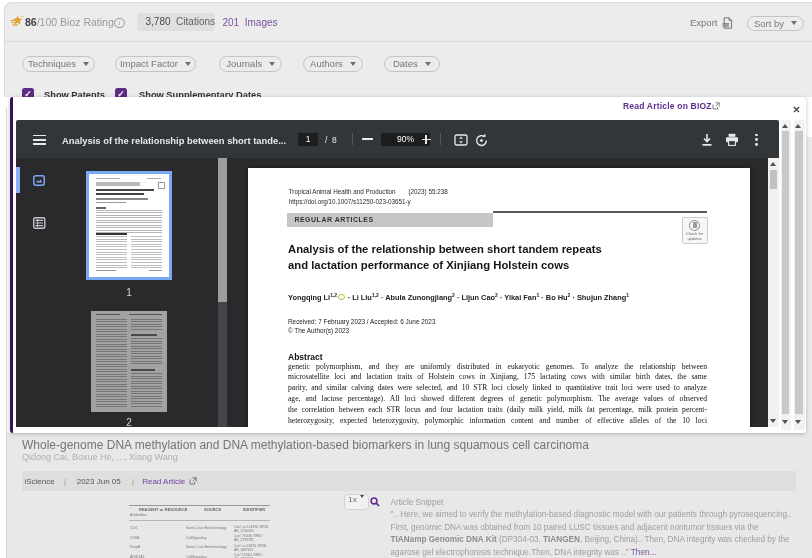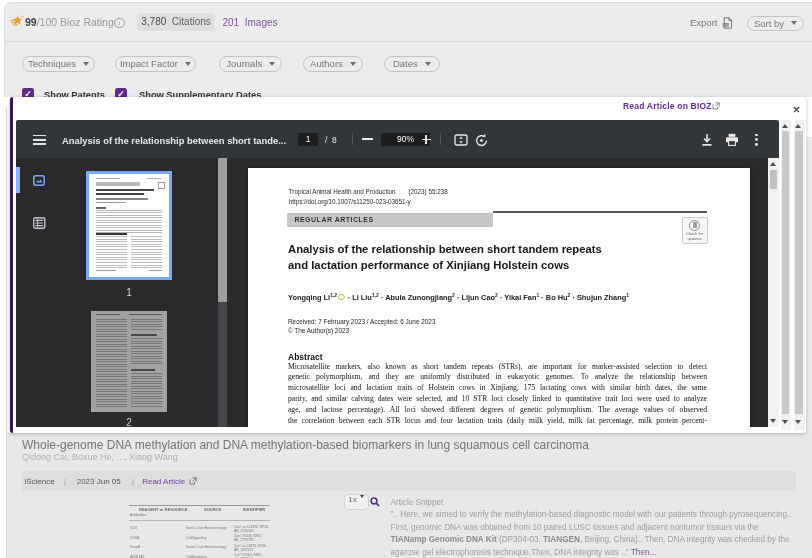--- a/index.html
+++ b/index.html
@@ -29,23 +29,23 @@
 
 <svg class="abs" style="left:10px;top:15px" width="14" height="13" viewBox="0 0 14 13">
   <g fill="#e2a033">
     <path d="M7.6 0.6 L9 3.6 L12.4 3.9 L9.9 6.1 L10.7 9.4 L7.6 7.7 L4.7 9.4 L5.4 6.1 L2.9 3.9 L6.3 3.6 Z"></path>
     <rect x="0.4" y="5.1" width="4.2" height="1.1" rx=".5"></rect>
     <rect x="1.3" y="7.2" width="4.2" height="1.1" rx=".5"></rect>
     <rect x="2.4" y="9.3" width="5.6" height="1.1" rx=".5"></rect>
     <rect x="11.2" y="1" width="2.1" height="0.9" rx=".45" transform="rotate(20 12.2 1.4)"></rect>
   </g>
 </svg>
-<div class="abs" style="left:25px;top:16px;font-size:10.5px;color:#9a9a9a"><b style="color:#3e3e3e">99</b>/100&nbsp;Bioz Rating</div>
+<div class="abs" style="left:25px;top:16px;font-size:10.5px;color:#9a9a9a"><b style="color:#3e3e3e">86</b>/100&nbsp;Bioz Rating</div>
 <div class="abs" style="left:114px;top:17.5px;width:8.5px;height:8.5px;border:1px solid #9a9a9a;border-radius:50%;color:#9a9a9a;font-size:7px;line-height:8.5px;text-align:center;font-family:'Liberation Serif',serif">i</div>
-<div class="abs" style="left:137px;top:12.5px;width:78px;height:18.5px;background:#dfdfdf;border-radius:3px;font-size:10px;color:#4b4b4b;display:flex;align-items:center;justify-content:center">3,780&nbsp;&nbsp;<span style="color:#616161">Citations</span></div>
+<div class="abs" style="left:137px;top:12.5px;width:78px;height:18.5px;background:#dfdfdf;border-radius:3px;font-size:10px;color:#4b4b4b;display:flex;align-items:center;justify-content:flex-end">3,780&nbsp;&nbsp;<span style="color:#616161">Citations</span></div>
 <div class="abs" style="left:222.5px;top:17px;font-size:10px;color:#7b539c">201&nbsp; Images</div>
 
 <div class="abs" style="left:690px;top:17px;font-size:9.5px;color:#757575">Export</div>
 <svg class="abs" style="left:722px;top:17px" width="11" height="12" viewBox="0 0 11 12">
   <path d="M2.2 0.8 h4.8 l2.6 2.6 v7.8 h-7.4 z" fill="none" stroke="#757575" stroke-width="1"></path>
   <path d="M7 0.8 v2.6 h2.6" fill="none" stroke="#757575" stroke-width="1"></path>
   <rect x="0.6" y="6.2" width="6.6" height="4" fill="#757575"></rect>
   <text x="1.1" y="9.5" font-size="3.3" fill="#fff" font-family="Liberation Sans">CSV</text>
 </svg>
 <div class="abs pill" style="left:747px;top:16px;width:57px;height:14.5px">Sort by<span class="caret"></span></div>
@@ -224,21 +224,20 @@
       <div style="position:absolute;left:6.5px;top:1.5px;width:9px;height:9px;border:1.8px solid #8b8b8b;border-radius:50%"></div>
       <div style="position:absolute;left:10px;top:3.5px;width:4.5px;height:6px;background:#9a9a9a"></div>
       <div style="position:absolute;left:0;top:14px;width:24px;text-align:center;font-size:4px;color:#666;line-height:4.6px">Check for<br>updates</div>
     </div>
     <div class="abs" style="left:40px;top:72.5px;font-size:11.3px;line-height:16px;font-weight:bold;color:#161616">Analysis of the relationship between short tandem repeats<br>and lactation performance of Xinjiang Holstein cows</div>
     <div class="abs" style="left:40px;top:124px;font-size:7.4px;font-weight:bold;color:#222">Yongqing Li<sup style="font-size:5px">1,2</sup><span style="display:inline-block;width:4.5px;height:4.5px;border-radius:50%;background:#fff;border:1.4px solid #a6ce39;margin:0 1px"></span> · Li Liu<sup style="font-size:5px">1,2</sup> · Abula Zunongjiang<sup style="font-size:5px">2</sup> · Lijun Cao<sup style="font-size:5px">2</sup> · Yikai Fan<sup style="font-size:5px">1</sup> · Bo Hu<sup style="font-size:5px">2</sup> · Shujun Zhang<sup style="font-size:5px">1</sup></div>
     <div class="abs" style="left:40px;top:150px;font-size:6.4px;color:#222">Received: 7 February 2023 / Accepted: 6 June 2023</div>
     <div class="abs" style="left:40px;top:159px;font-size:6.4px;color:#222">© The Author(s) 2023</div>
     <div class="abs" style="left:40px;top:184px;font-size:8.5px;font-weight:bold;color:#111">Abstract</div>
     <div class="abs" style="left:40px;top:193.5px;width:419px;font-size:7.6px;color:#111;font-family:'Liberation Serif',serif;line-height:10.85px">
-      <div style="text-align:justify;text-align-last:justify">Microsatellite markers, also known as short tandem repeats (STRs), are important for marker-assisted selection to detect</div>
       <div style="text-align:justify;text-align-last:justify">genetic polymorphism, and they are uniformly distributed in eukaryotic genomes. To analyze the relationship between</div>
       <div style="text-align:justify;text-align-last:justify">microsatellite loci and lactation traits of Holstein cows in Xinjiang, 175 lactating cows with similar birth dates, the same</div>
       <div style="text-align:justify;text-align-last:justify">parity, and similar calving dates were selected, and 10 STR loci closely linked to quantitative trait loci were used to analyze</div>
       <div style="text-align:justify;text-align-last:justify">age, and lactose percentage). All loci showed different degrees of genetic polymorphism. The average values of observed</div>
       <div style="text-align:justify;text-align-last:justify">the correlation between each STR locus and four lactation traits (daily milk yield, milk fat percentage, milk protein percent-</div>
       <div style="text-align:justify;text-align-last:justify">heterozygosity, expected heterozygosity, polymorphic information content and number of effective alleles of the 10 loci</div>
     </div>
   </div>
 
   <div class="abs sbtrack" style="left:752px;top:0;width:10.5px;height:269px"></div>

